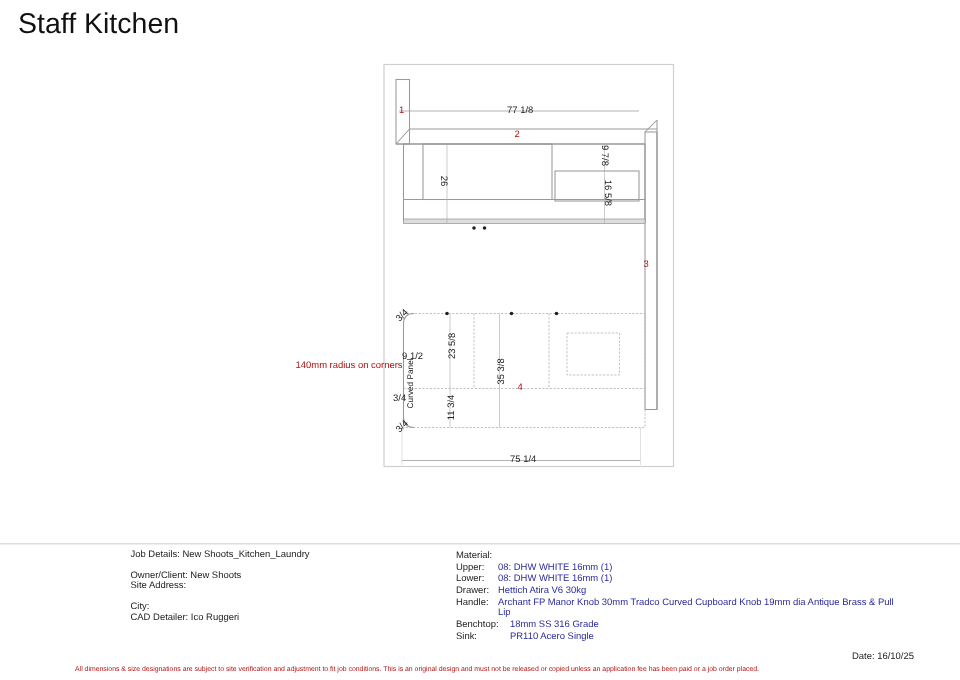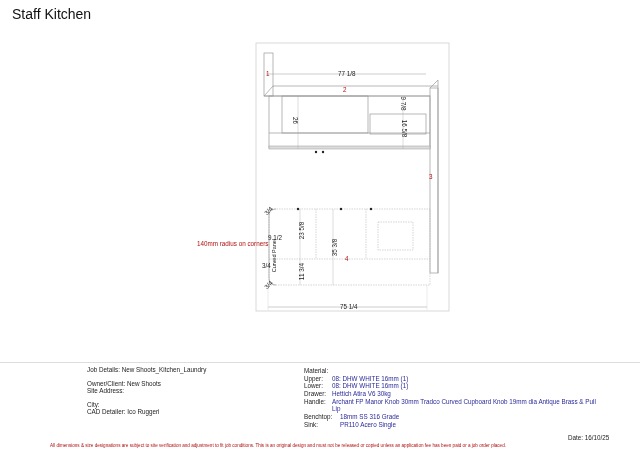--- a/index.html
+++ b/index.html
@@ -1,17 +1,17 @@
 <!DOCTYPE html>
 <html><head>
 <meta charset="utf-8">
 <style>
   html,body{margin:0;padding:0;background:#fff;}
   body{width:640px;height:453px;position:relative;overflow:hidden;font-family:"Liberation Sans",sans-serif;}
-  .title{position:absolute;left:12px;top:6px;font-size:14px;color:#111;}
+  .title{position:absolute;left:12px;top:6px;font-size:19px;color:#111;}
   svg.drawing{position:absolute;left:0;top:0;}
   .txt{position:absolute;font-size:6.3px;color:#222;white-space:nowrap;line-height:7.2px;}
   .blue{color:#2a2a9a;}
   .red{color:#b01010;}
   .hline{position:absolute;left:0;width:640px;height:1px;background:#ddd;}
 </style>
 </head>
 <body>
 
 <div class="title">Staff Kitchen</div>

